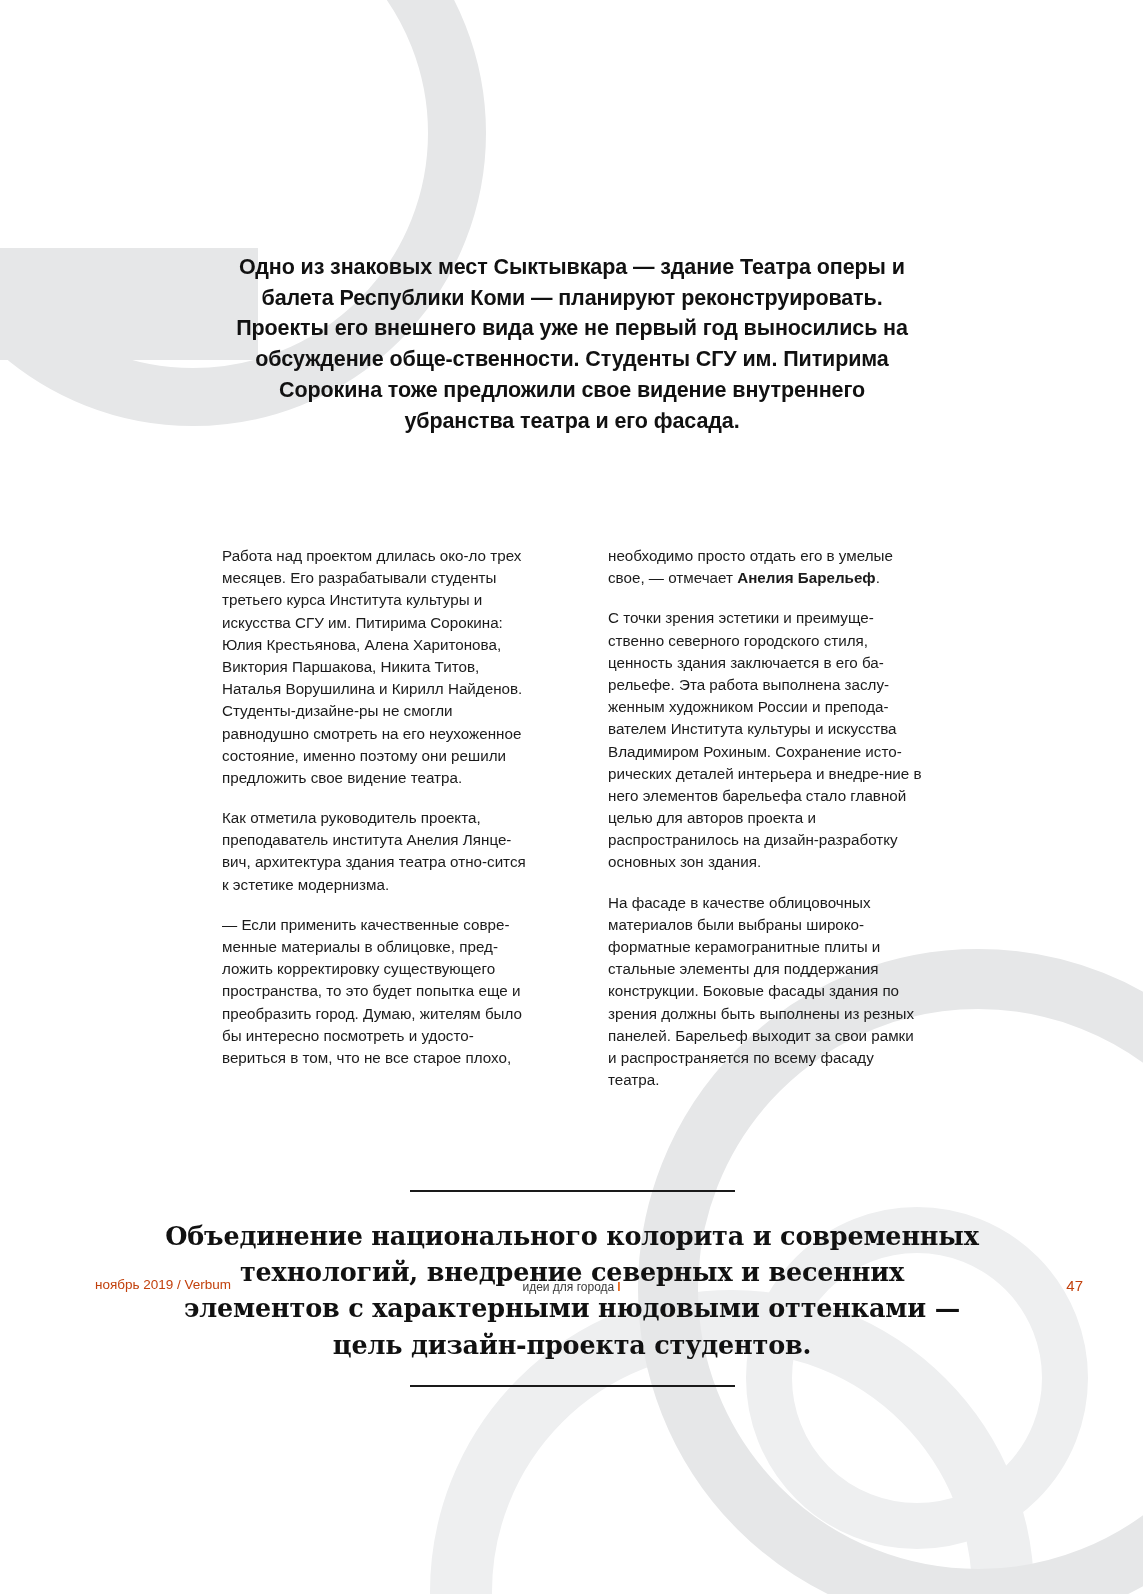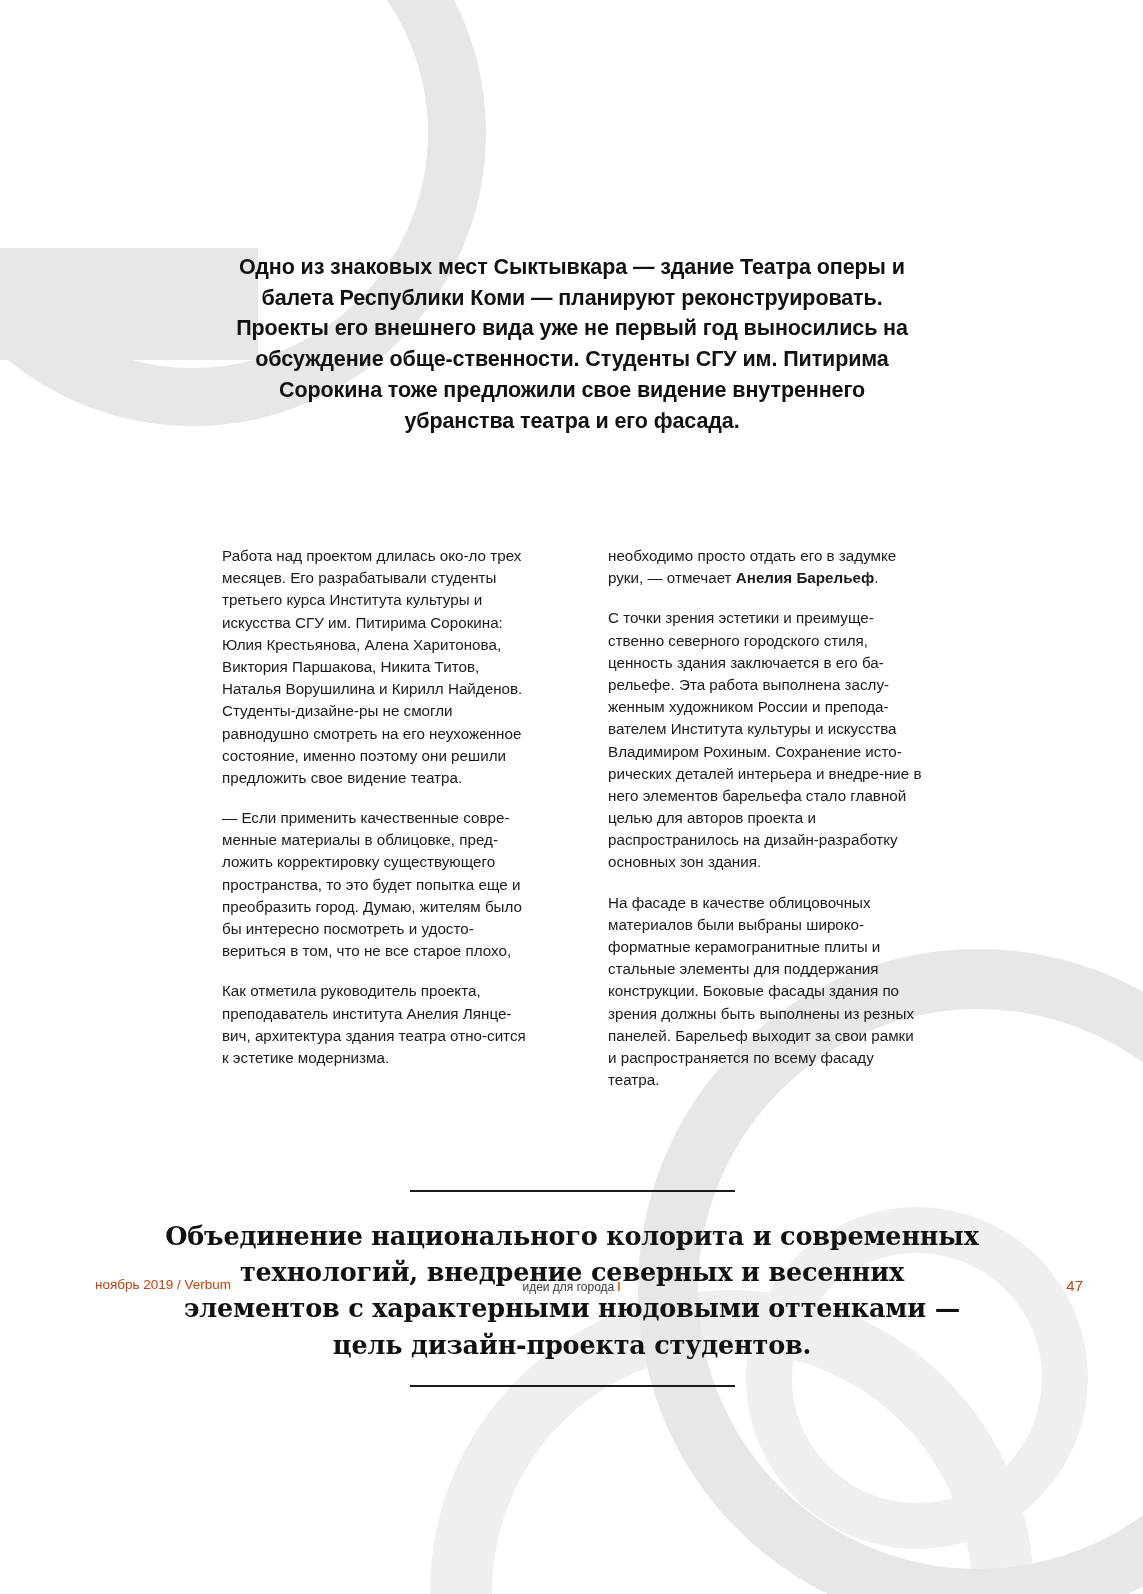--- a/index.html
+++ b/index.html
@@ -183,25 +183,25 @@
   <div class="ring ring-bc2"></div>
 </div>
 
 <div class="page">
 
   <div class="lead">Одно из знаковых мест Сыктывкара — здание Театра оперы и балета Республики Коми — планируют реконструировать. Проекты его внешнего вида уже не первый год выносились на обсуждение обще-ственности. Студенты СГУ им. Питирима Сорокина тоже предложили свое видение внутреннего убранства театра и его фасада.</div>
 
   <div class="columns">
     <div class="col">
       <p>Работа над проектом длилась око-ло трех месяцев. Его разрабатывали студенты третьего курса Института культуры и искусства СГУ им. Питирима Сорокина: Юлия Крестьянова, Алена Харитонова, Виктория Паршакова, Никита Титов, Наталья Ворушилина и Кирилл Найденов. Студенты-дизайне-ры не смогли равнодушно смотреть на его неухоженное состояние, именно поэтому они решили предложить свое видение театра.</p>
+      <p>Как отметила руководитель проекта, преподаватель института Анелия Лянце-вич, архитектура здания театра отно-сится к эстетике модернизма.</p>
       <p>— Если применить качественные совре-менные материалы в облицовке, пред-ложить корректировку существующего пространства, то это будет попытка еще и преобразить город. Думаю, жителям было бы интересно посмотреть и удосто-вериться в том, что не все старое плохо,</p>
-      <p>Как отметила руководитель проекта, преподаватель института Анелия Лянце-вич, архитектура здания театра отно-сится к эстетике модернизма.</p>
     </div>
     <div class="col">
-      <p><span>необходимо просто отдать его в задумке руки, — отмечает </span><b>Анелия Барельеф</b><span>.</span></p>
+      <p><span>необходимо просто отдать его в умелые свое, — отмечает </span><b>Анелия Барельеф</b><span>.</span></p>
       <p>С точки зрения эстетики и преимуще-ственно северного городского стиля, ценность здания заключается в его ба-рельефе. Эта работа выполнена заслу-женным художником России и препода-вателем Института культуры и искусства Владимиром Рохиным. Сохранение исто-рических деталей интерьера и внедре-ние в него элементов барельефа стало главной целью для авторов проекта и распространилось на дизайн-разработку основных зон здания.</p>
       <p>На фасаде в качестве облицовочных материалов были выбраны широко-форматные керамогранитные плиты и стальные элементы для поддержания конструкции. Боковые фасады здания по зрения должны быть выполнены из резных панелей. Барельеф выходит за свои рамки и распространяется по всему фасаду театра.</p>
     </div>
   </div>
 
   <div class="pullquote">
     <div class="pq-rule"></div>
     <div class="pq-text">Объединение национального колорита и современных технологий, внедрение северных и весенних элементов с характерными нюдовыми оттенками — цель дизайн-проекта студентов.</div>
     <div class="pq-rule"></div>
   </div>

